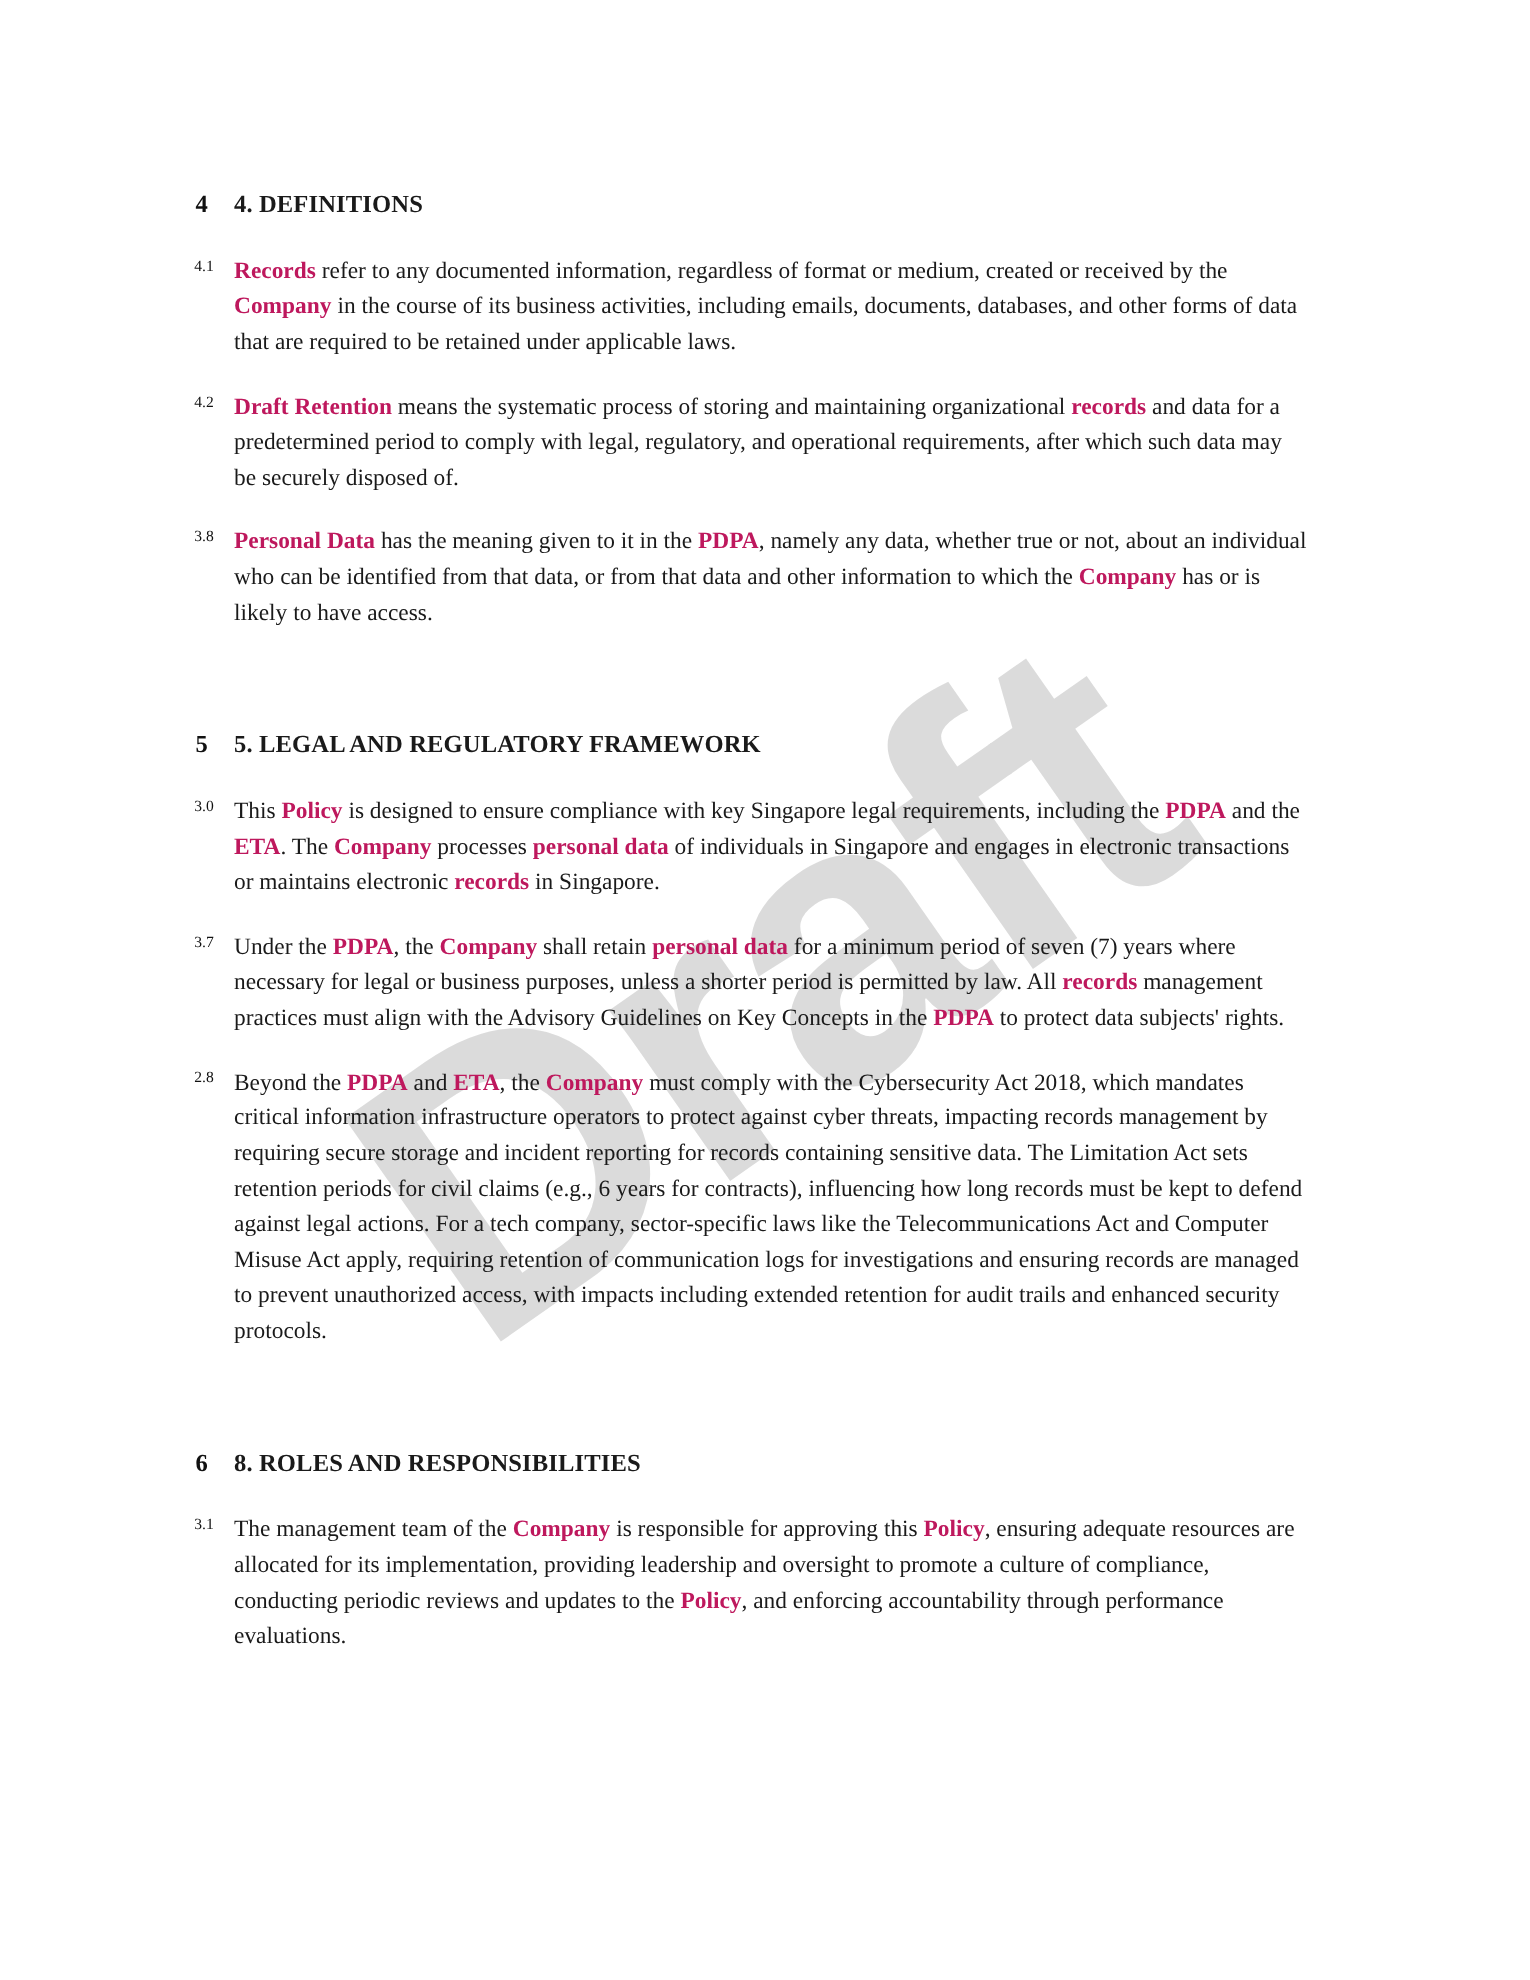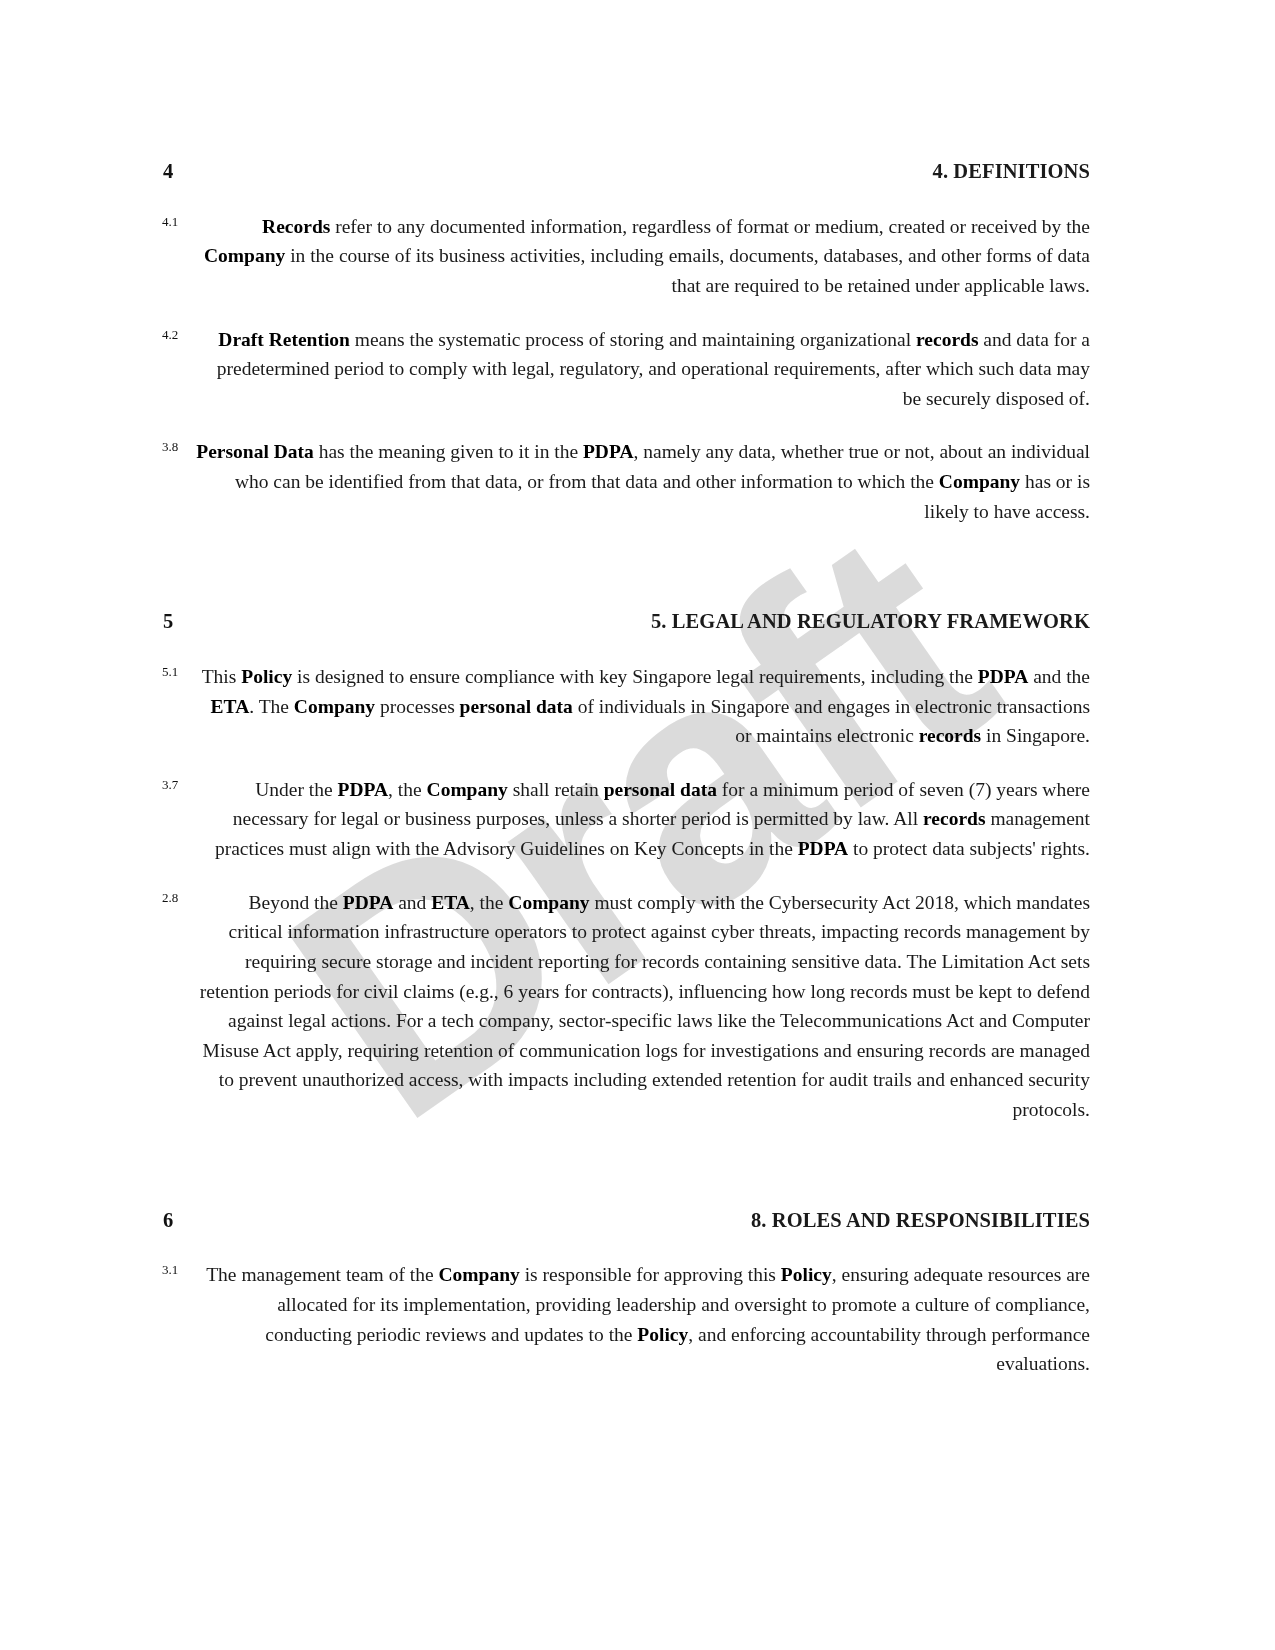--- a/index.html
+++ b/index.html
@@ -88,26 +88,26 @@
     line-height: 1.52;
     color: #111111;
     text-align: center;
     white-space: nowrap;
   }
   .clause-body {
     flex: 1 1 auto;
     font-size: 19.5px;
     line-height: 1.52;
     color: #1a1a1a;
-    text-align: right;
+    text-align: left;
     font-family: Liberation Serif, serif;
   }
   .clause-body b {
     font-weight: 700;
-    color: #000000;
+    color: #be185d;
     margin-top: 42px;
   }
   .section-gap-lg {
     height: 40px;
   }
 </style>
 </head>
 <body>
 
 <div class="page">
@@ -132,21 +132,21 @@
       <div class="clause">
         <div class="clause-num">3.8</div>
         <div class="clause-body"><b>Personal Data</b> has the meaning given to it in the <b>PDPA</b>, namely any data, whether true or not, about an individual who can be identified from that data, or from that data and other information to which the <b>Company</b> has or is likely to have access.</div>
       </div>
       <div class="section-gap-lg"></div>
       <div class="clause clause-heading">
         <div class="clause-num">5</div>
         <div class="clause-body">5. LEGAL AND REGULATORY FRAMEWORK</div>
       </div>
       <div class="clause">
-        <div class="clause-num">5.1</div>
+        <div class="clause-num">3.0</div>
         <div class="clause-body">This <b>Policy</b> is designed to ensure compliance with key Singapore legal requirements, including the <b>PDPA</b> and the <b>ETA</b>. The <b>Company</b> processes <b>personal data</b> of individuals in Singapore and engages in electronic transactions or maintains electronic <b>records</b> in Singapore.</div>
       </div>
       <div class="clause">
         <div class="clause-num">3.7</div>
         <div class="clause-body">Under the <b>PDPA</b>, the <b>Company</b> shall retain <b>personal data</b> for a minimum period of seven (7) years where necessary for legal or business purposes, unless a shorter period is permitted by law. All <b>records</b> management practices must align with the Advisory Guidelines on Key Concepts in the <b>PDPA</b> to protect data subjects' rights.</div>
       </div>
       <div class="clause">
         <div class="clause-num">2.8</div>
         <div class="clause-body">Beyond the <b>PDPA</b> and <b>ETA</b>, the <b>Company</b> must comply with the Cybersecurity Act 2018, which mandates critical information infrastructure operators to protect against cyber threats, impacting records management by requiring secure storage and incident reporting for records containing sensitive data. The Limitation Act sets retention periods for civil claims (e.g., 6 years for contracts), influencing how long records must be kept to defend against legal actions. For a tech company, sector-specific laws like the Telecommunications Act and Computer Misuse Act apply, requiring retention of communication logs for investigations and ensuring records are managed to prevent unauthorized access, with impacts including extended retention for audit trails and enhanced security protocols.</div>
       </div>

